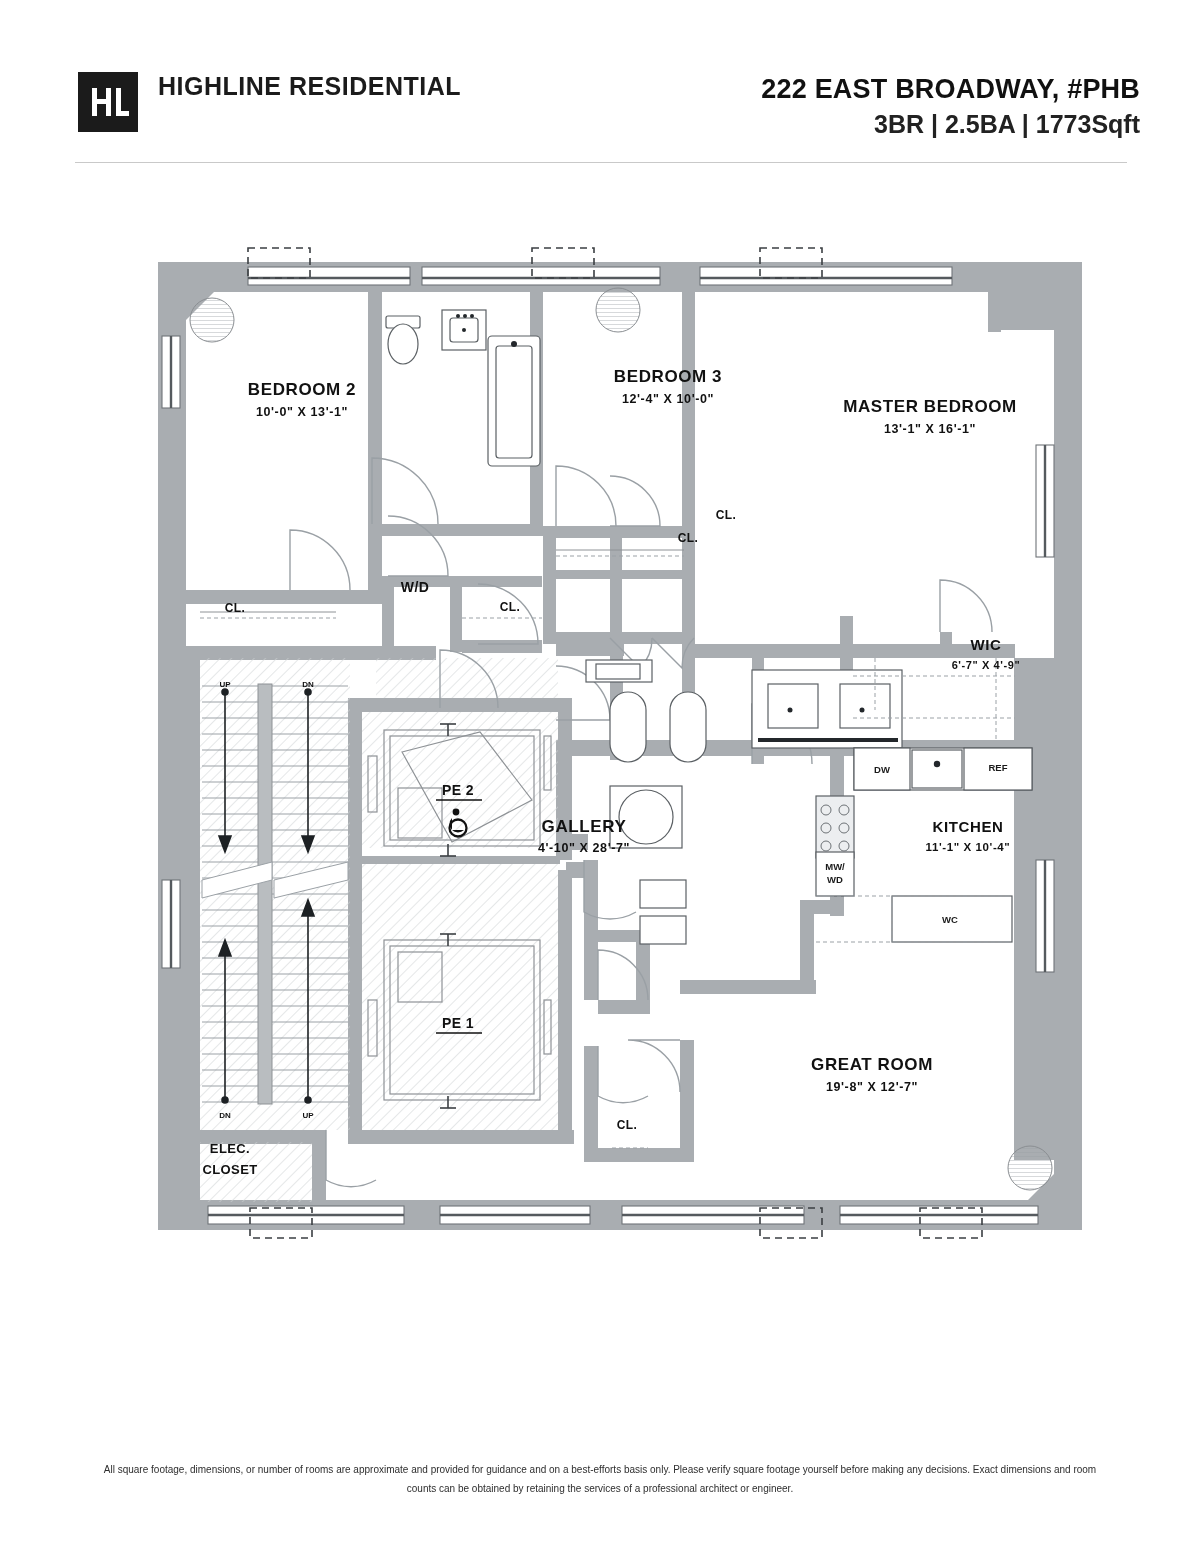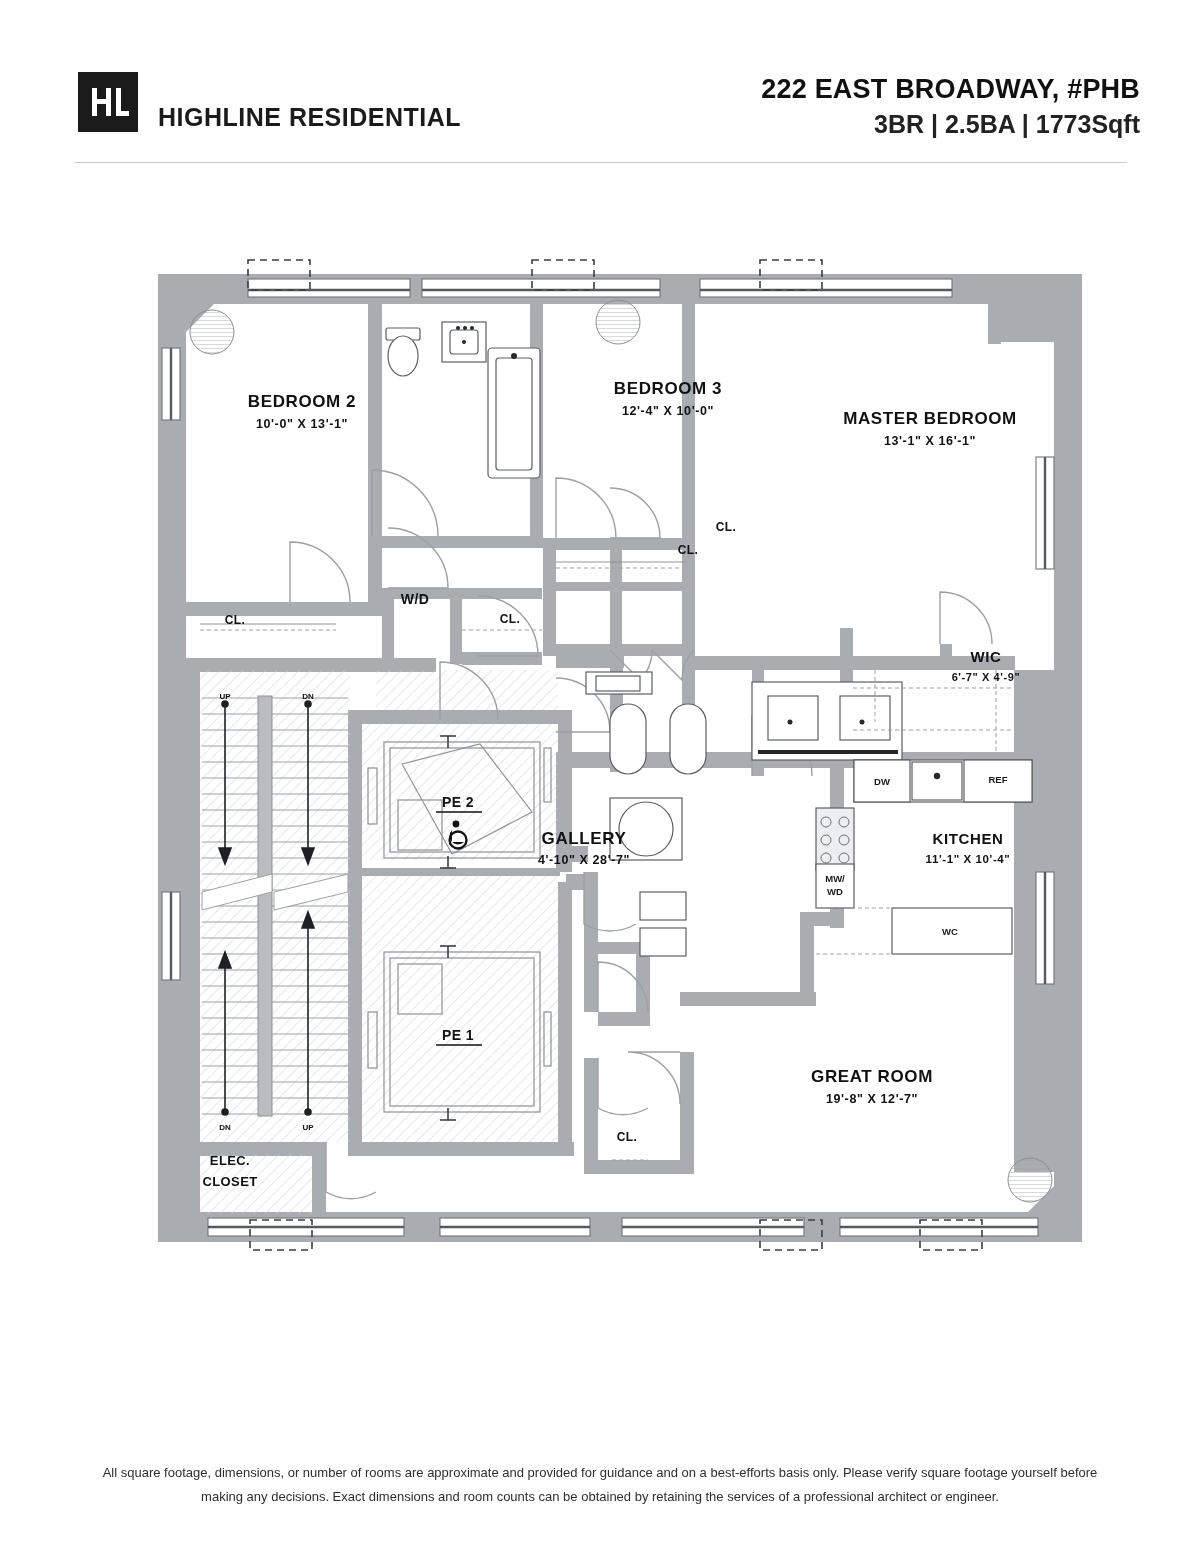--- a/index.html
+++ b/index.html
@@ -19,21 +19,21 @@
   
   #header {
     position: absolute;
     left: 0; top: 0;
     width: 1200px; height: 165px;
   }
   #logo-block {
     position: absolute;
     left: 78px; top: 72px;
     display: flex;
-    align-items: flex-end;
+    align-items: flex-start;
   }
   #logo-mark {
     width: 60px; height: 60px;
     background: #1b1b1b;
     position: relative;
     flex: none;
   }
   #logo-mark .hl-h-v {
     position: absolute; left: 14px; top: 16px;
     width: 5px; height: 28px; background: #fff;
@@ -96,29 +96,29 @@
     text-align: center;
     font-size: 27px;
     color: #1c1c1c;
     letter-spacing: 0.3px;
   }
   #footer-disclaimer {
     position: absolute;
     left: 100px; top: 1461px;
     width: 1000px;
     text-align: center;
-    font-size: 13px;
+    font-size: 10px;
     line-height: 1.85;
     color: #2e2e2e;
   }
 
   
   #plan-wrap {
     position: absolute;
-    left: 140px; top: 252px;
+    left: 140px; top: 240px;
     width: 960px; height: 1020px;
   }
   #plan-svg { display: block; width: 960px; height: 1020px; }
 
   .rm-label {
     font-family: "Liberation Sans", sans-serif;
     font-weight: bold;
     fill: #111;
     text-anchor: middle;
     letter-spacing: 0.6px;

